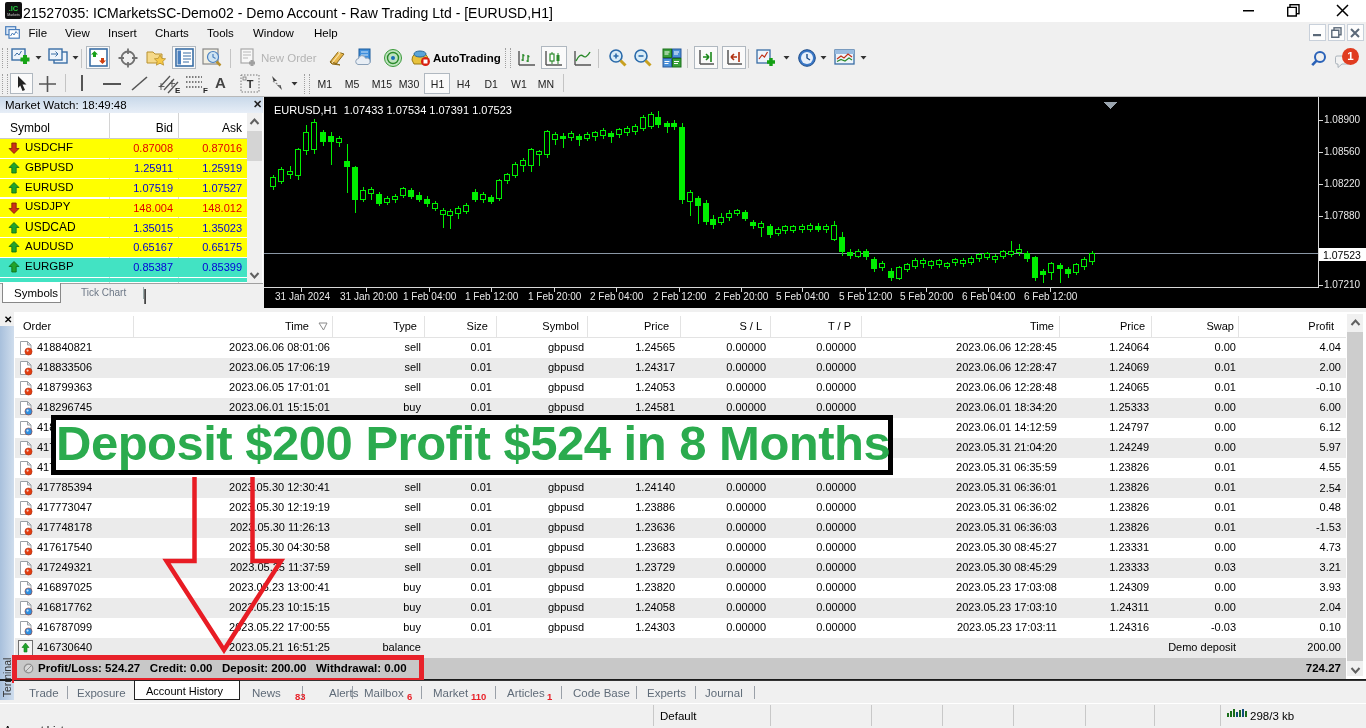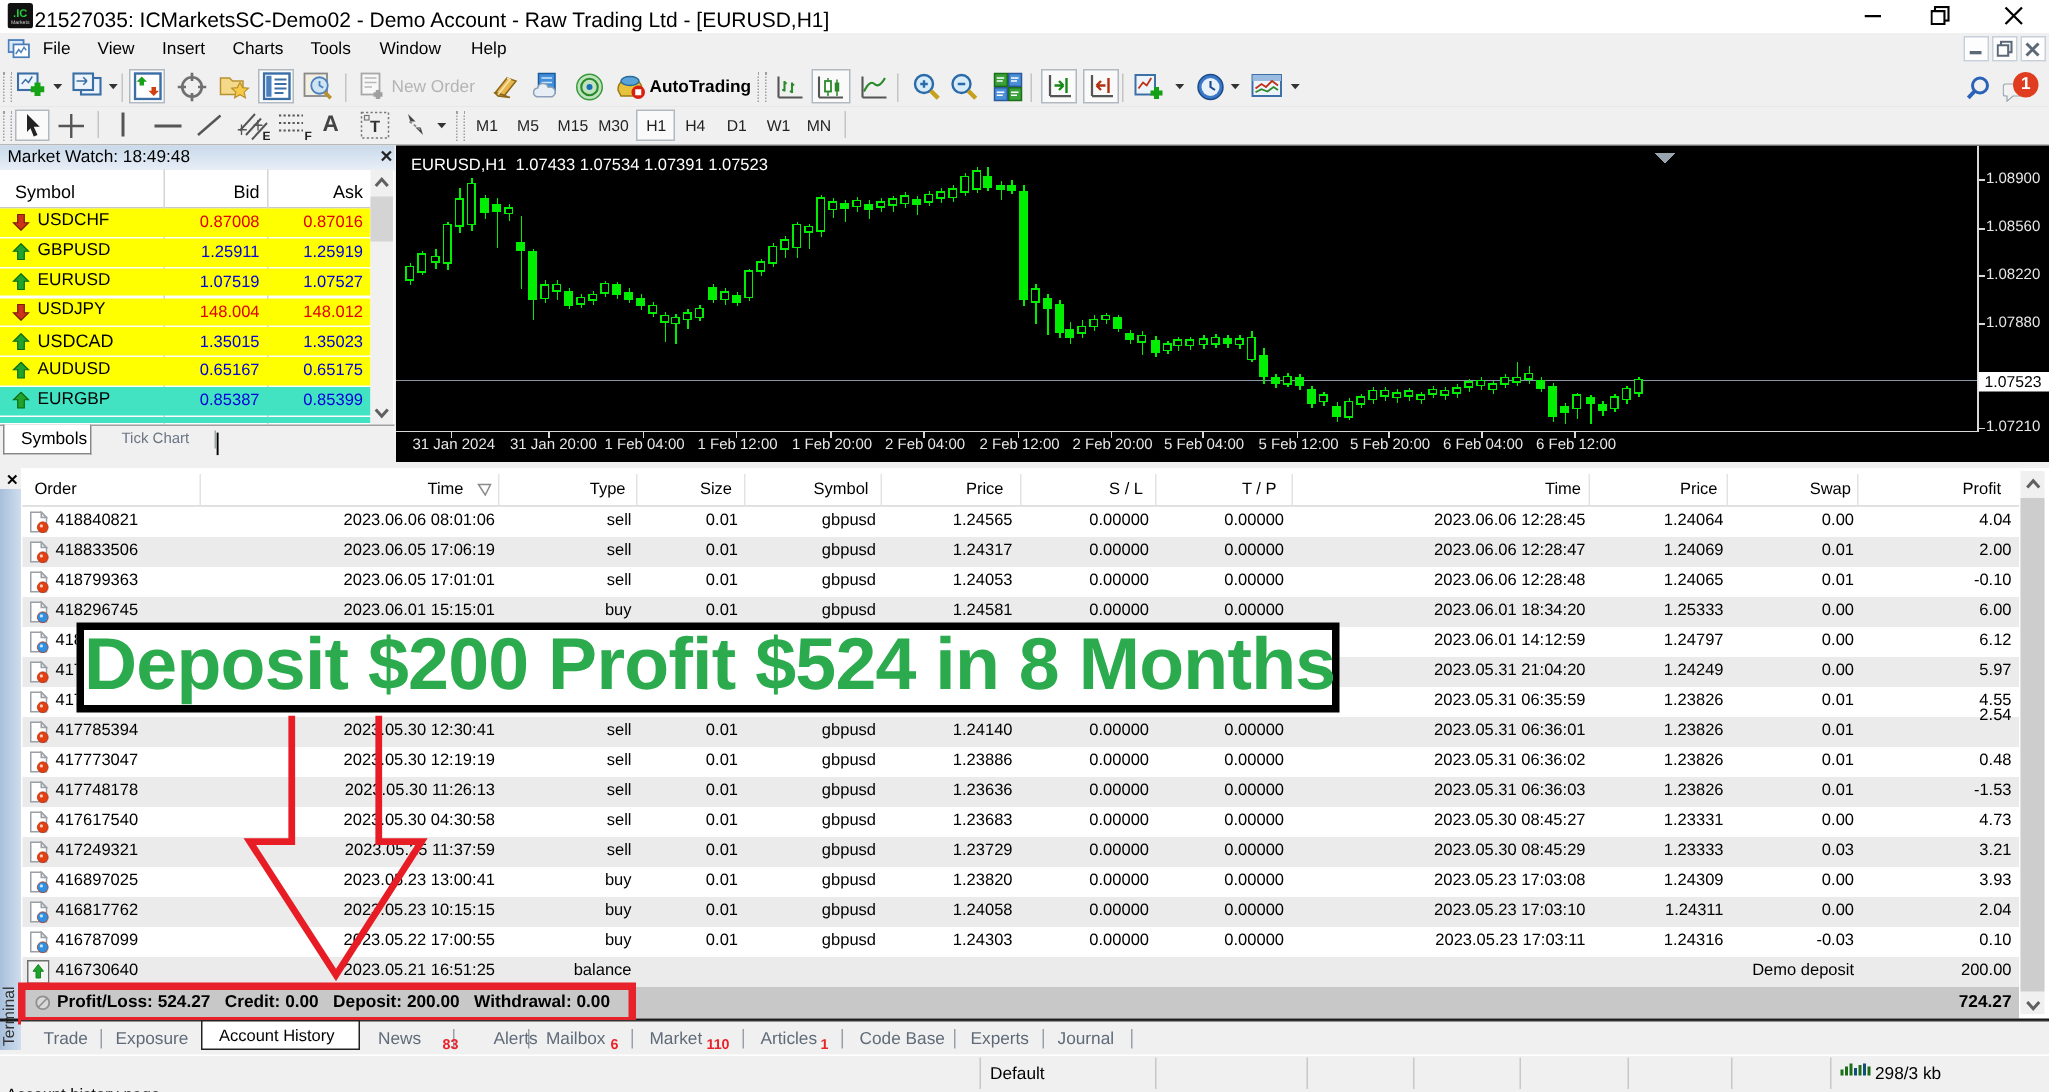--- a/index.html
+++ b/index.html
@@ -798,21 +798,21 @@
 <div class="abs tr" style="right:1036px;top:481px">2023.05.30 12:30:41</div>
 <div class="abs tr" style="right:945px;top:481px">sell</div>
 <div class="abs tr" style="right:874px;top:481px">0.01</div>
 <div class="abs tr" style="right:782px;top:481px">gbpusd</div>
 <div class="abs tr" style="right:691px;top:481px">1.24140</div>
 <div class="abs tr" style="right:600px;top:481px">0.00000</div>
 <div class="abs tr" style="right:510px;top:481px">0.00000</div>
 <div class="abs tr" style="right:309px;top:481px">2023.05.31 06:36:01</div>
 <div class="abs tr" style="right:217px;top:481px">1.23826</div>
 <div class="abs tr" style="right:130px;top:481px">0.01</div>
-<div class="abs tr" style="right:25px;top:471px">2.54</div>
+<div class="abs tr" style="right:25px;top:482px">2.54</div>
 <div class="abs" style="left:15px;top:498px;width:1331px;height:20px;background:#ffffff"></div>
 <svg class="abs" style="left:19px;top:500px" width="14" height="16" viewBox="0 0 14 16">
     <path d="M1.5 1.5 h7 l3.5 3.5 v9.5 h-10.5 z" fill="#fff" stroke="#9aa0a6" stroke-width="1"></path>
     <path d="M8.5 1.5 v3.5 h3.5 z" fill="#e8eaed" stroke="#9aa0a6" stroke-width="1"></path>
     <circle cx="9.5" cy="11.5" r="3.6" fill="#e23f12" stroke="#b03010" stroke-width="0.5"></circle>
     <circle cx="8.6" cy="10.6" r="1.1" fill="#ffffff" opacity="0.75"></circle>
   </svg>
 <div class="abs tl" style="left:37px;top:501px">417773047</div>
 <div class="abs tr" style="right:1036px;top:501px">2023.05.30 12:19:19</div>
 <div class="abs tr" style="right:945px;top:501px">sell</div>

